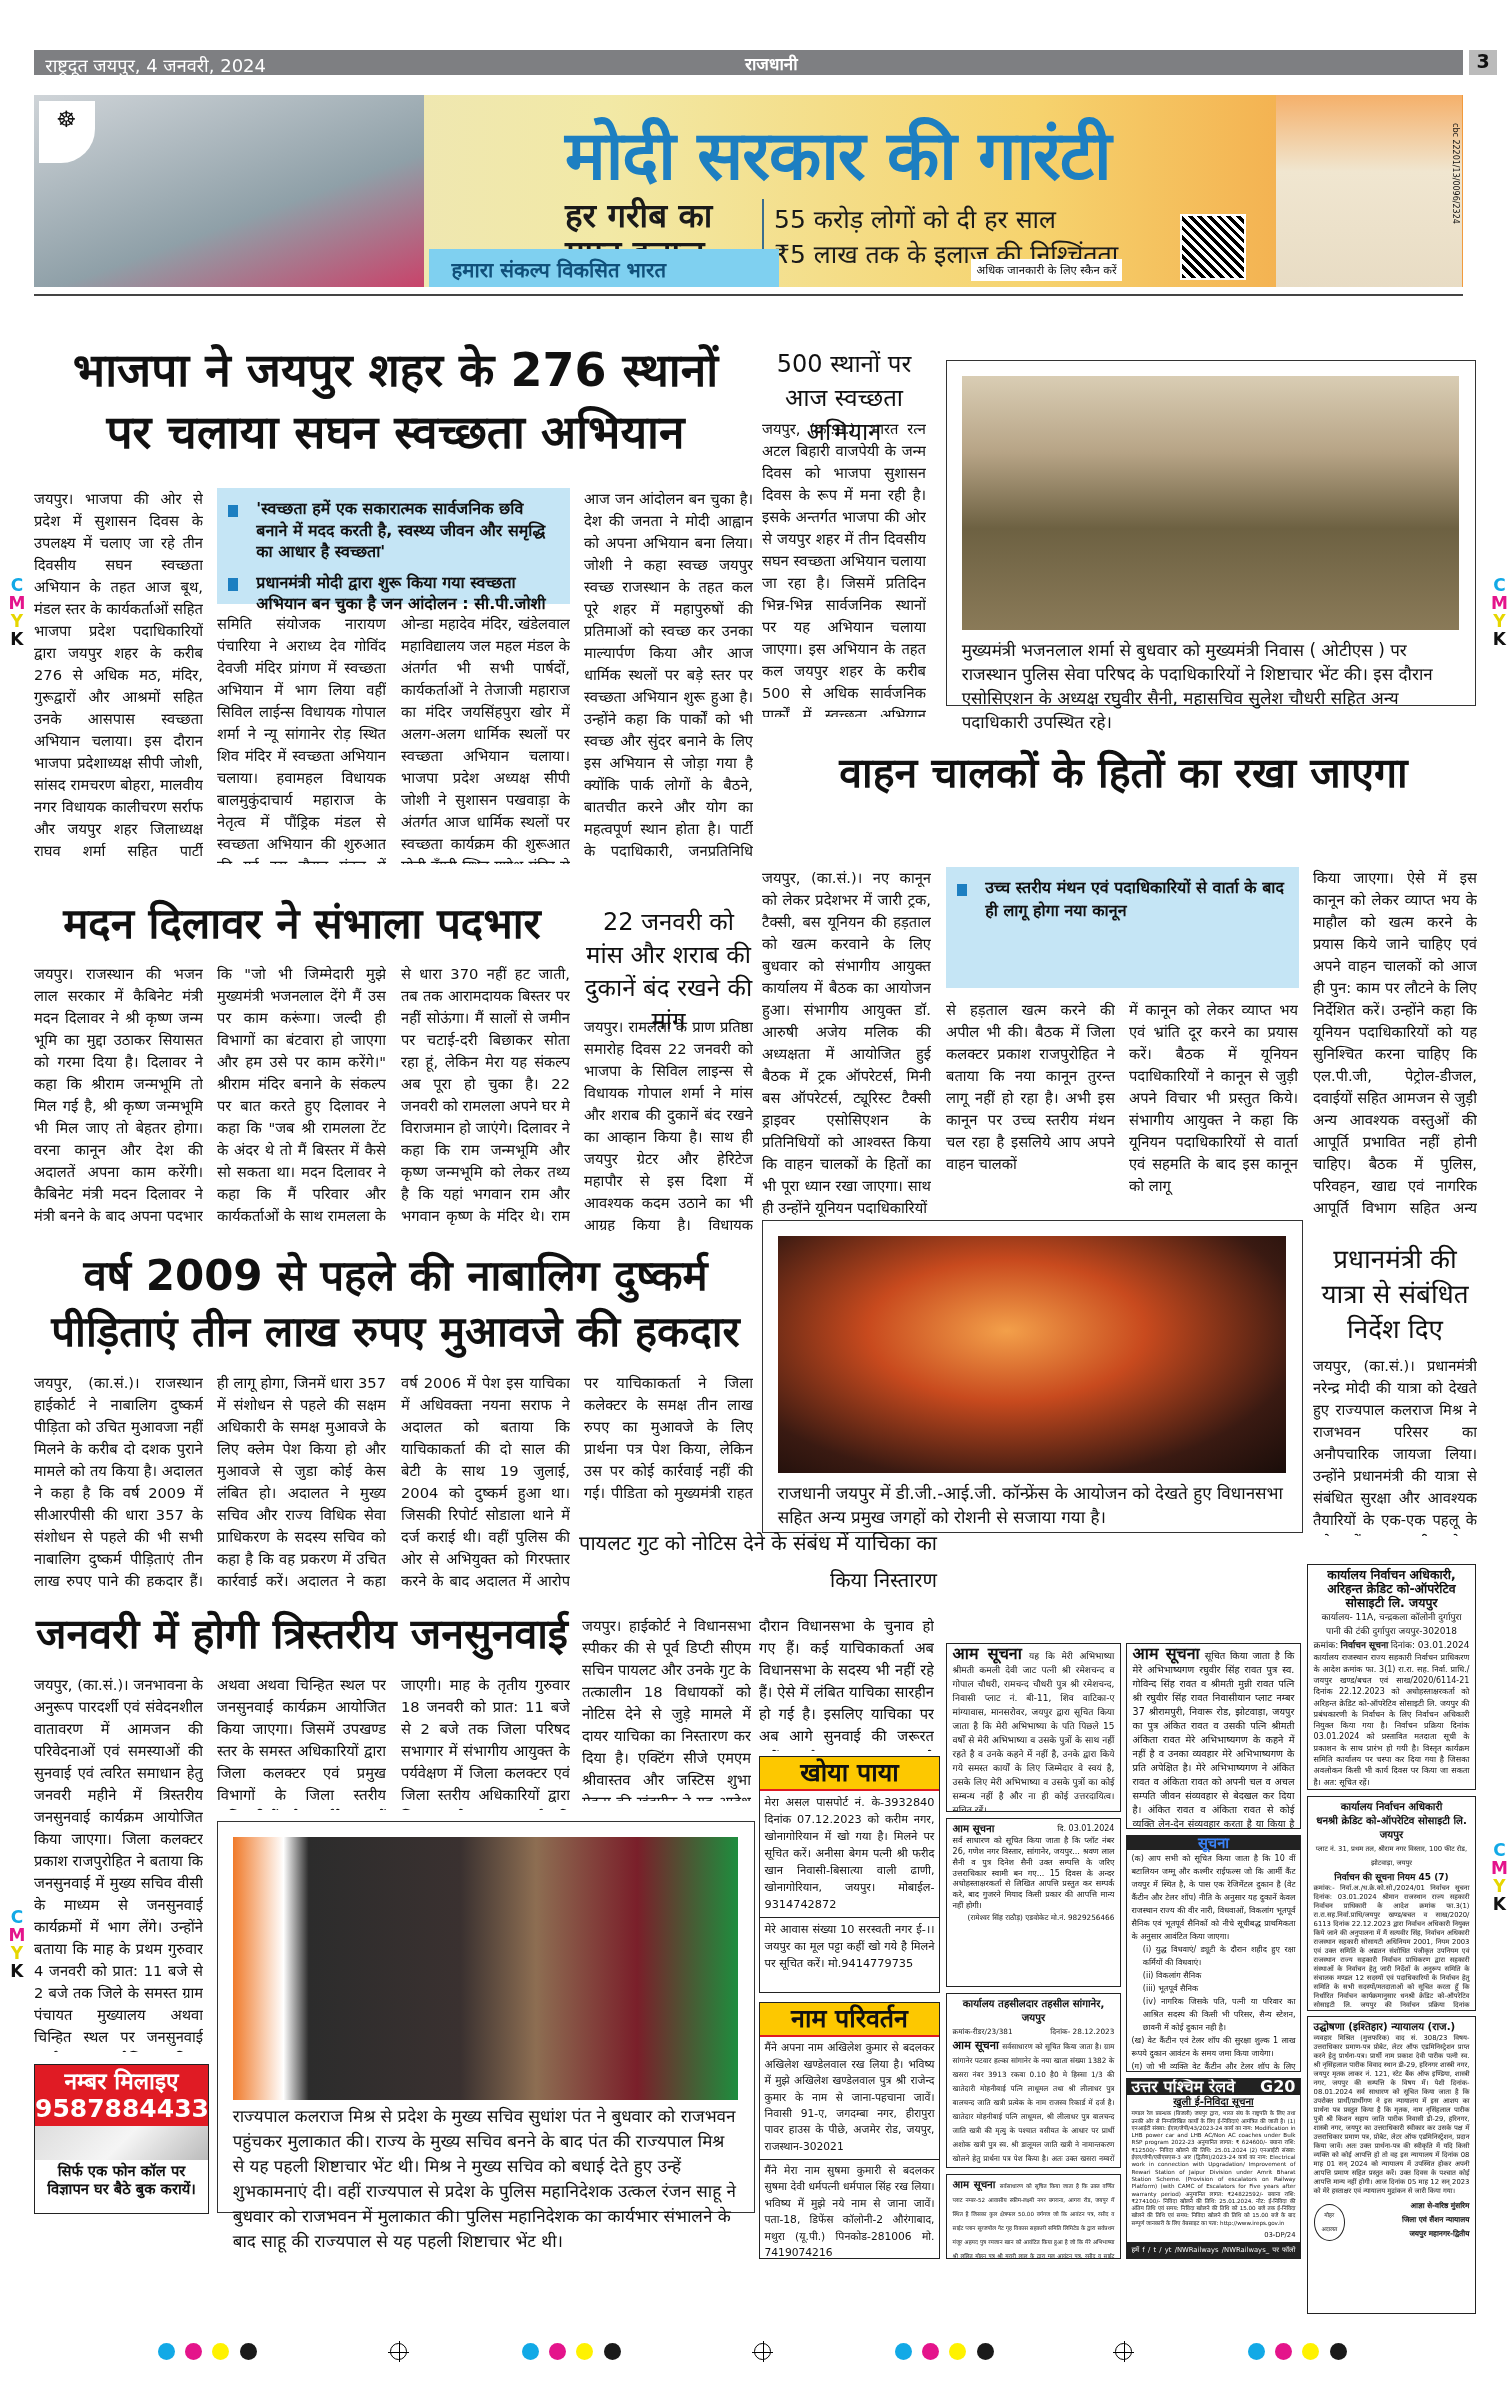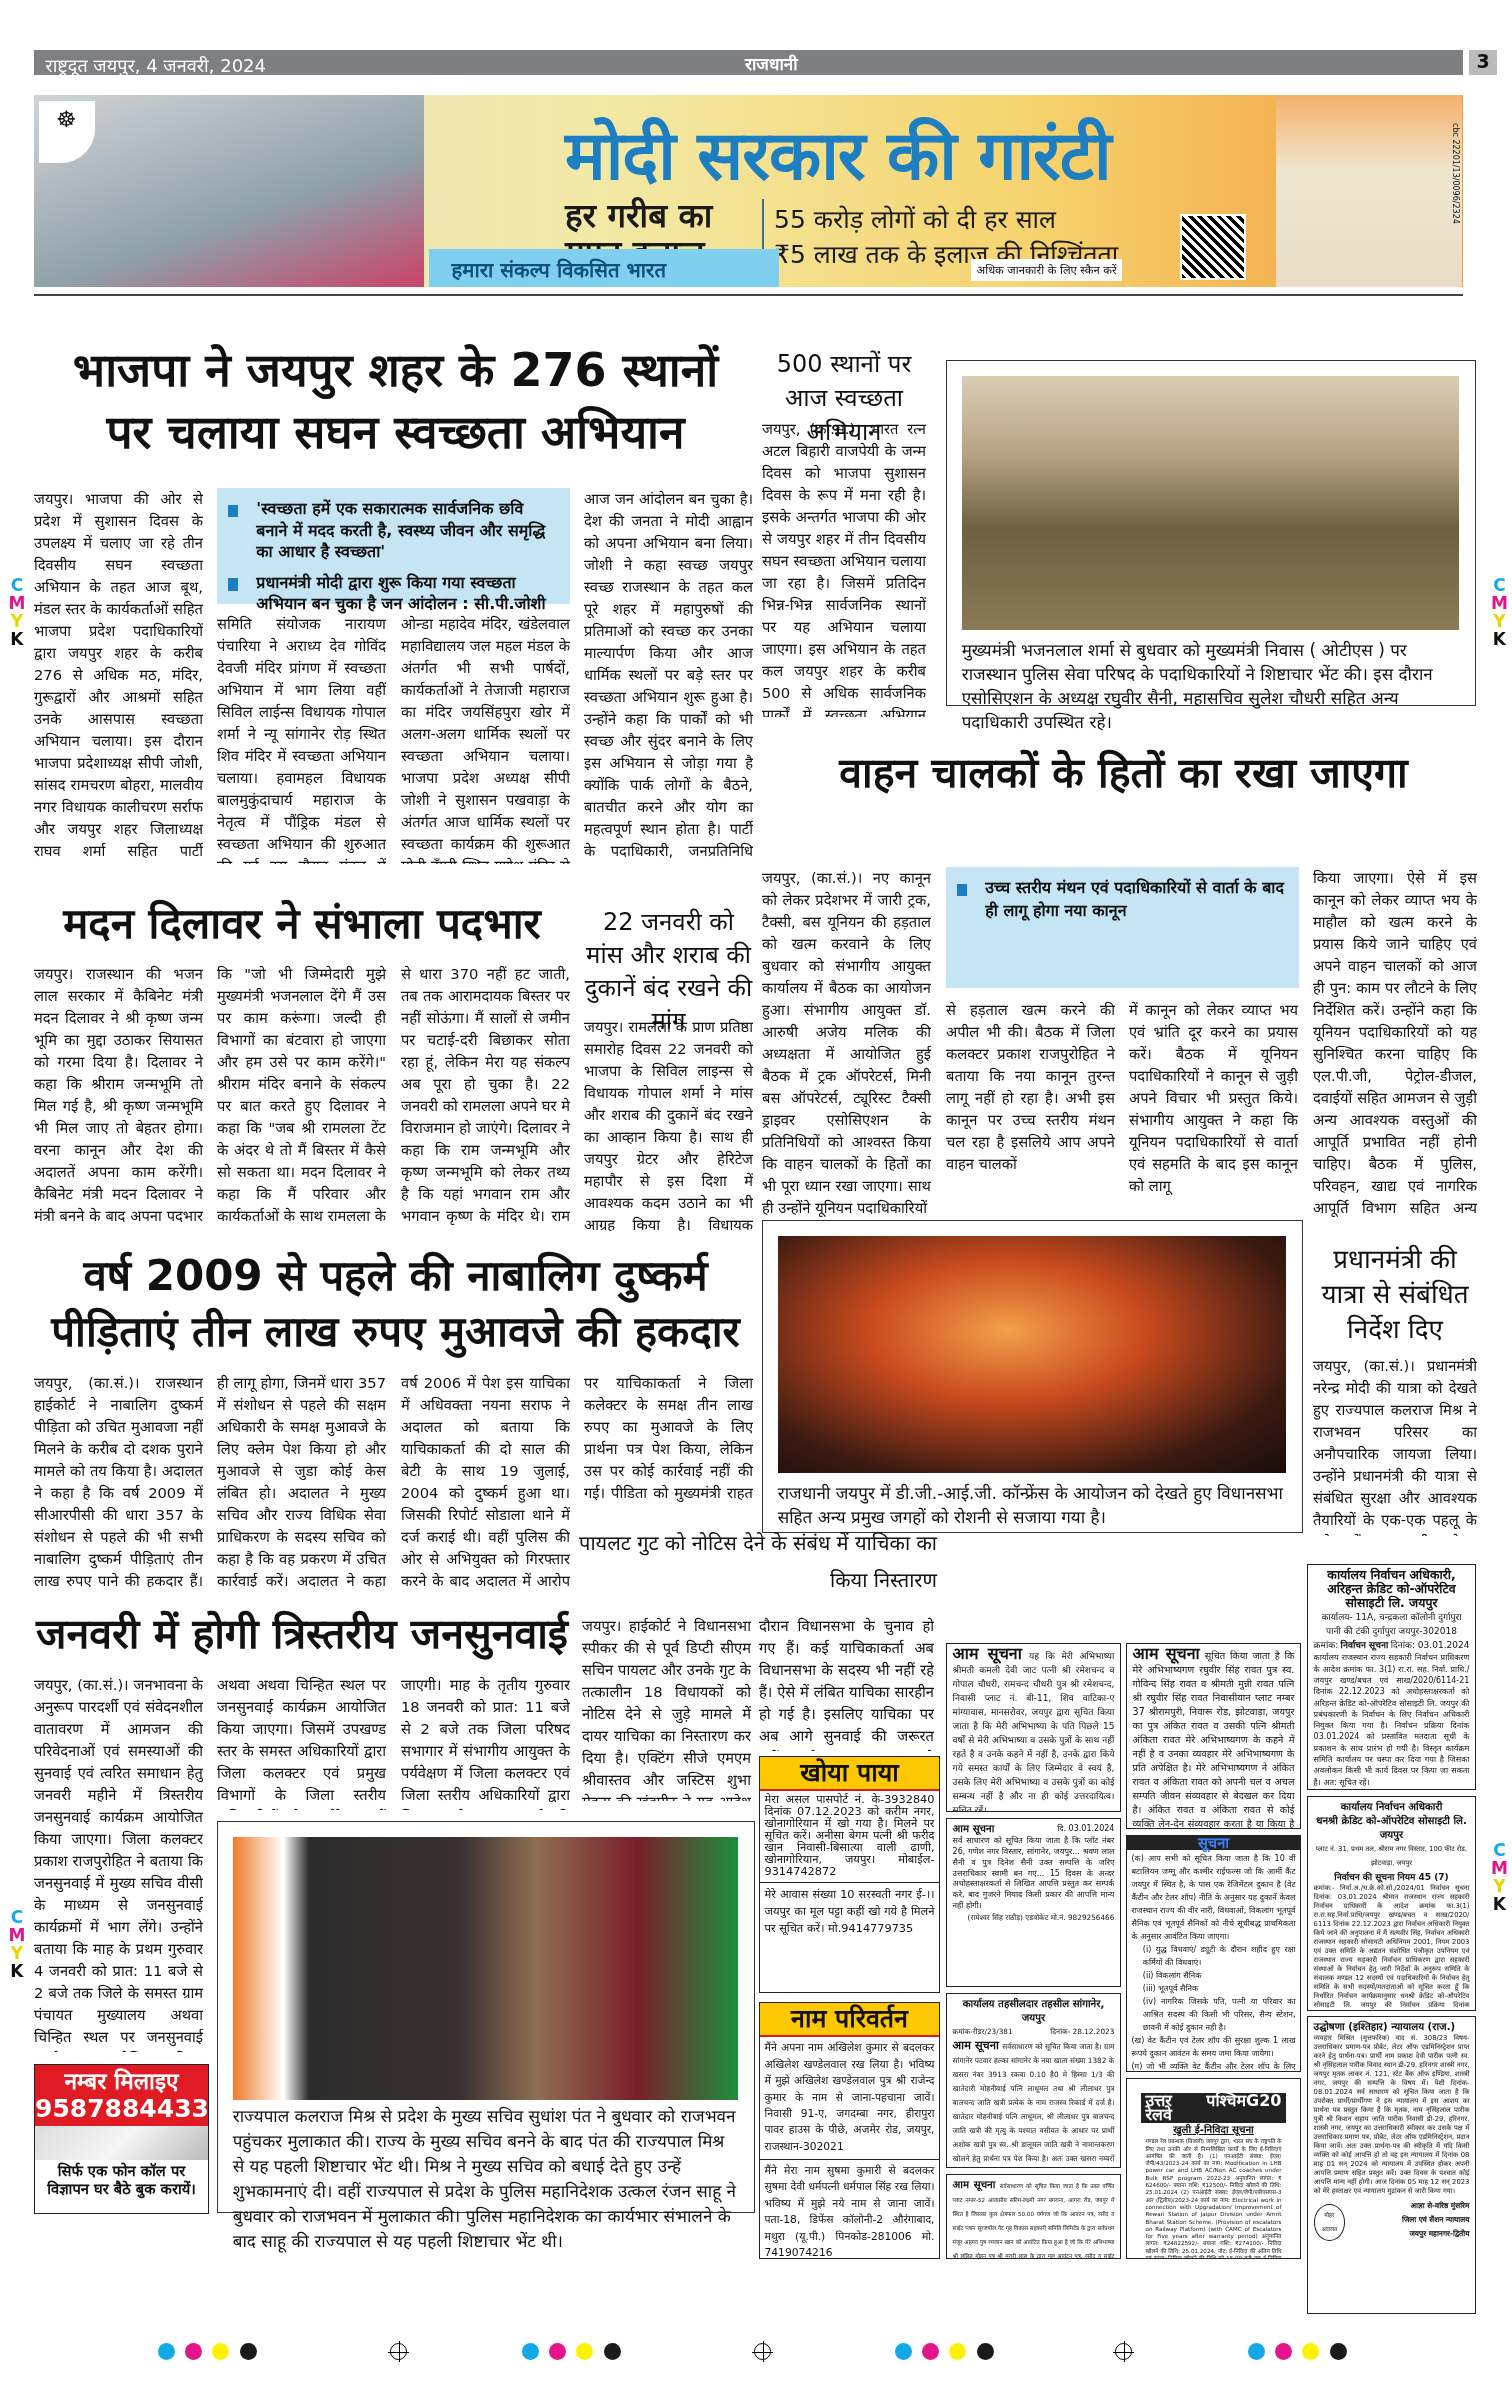--- a/index.html
+++ b/index.html
@@ -200,21 +200,21 @@
   <div class="c" style="font-size:10.2px;">कार्यालय निर्वाचन अधिकारी</div>
   <div class="c" style="font-size:10.2px;">धनश्री क्रेडिट को-ऑपरेटिव सोसाइटी लि. जयपुर</div>
   <div class="c" style="font-size:6.8px;font-weight:normal;">प्लाट नं. 31, प्रथम तल, श्रीराम नगर विस्तार, 100 फीट रोड, झोटवाड़ा, जयपुर</div>
   <div class="c" style="font-size:9px;">निर्वाचन की सूचना नियम 45 (7)</div>
   <div style="font-size:6.8px;line-height:9px;">क्रमांक:- निर्वा.अ./ध.क्रे.को.सो./2024/01 निर्वाचन सूचना दिनांक: 03.01.2024 श्रीमान राजस्थान राज्य सहकारी निर्वाचन प्राधिकारी के आदेश क्रमांक फा.3(1) रा.रा.सह.निर्वा.प्राधि/जयपुर खण्ड/बचत व साख/2020/ 6113 दिनांक 22.12.2023 द्वारा निर्वाचन अधिकारी नियुक्त किये जाने की अनुपालना में मैं सत्यवीर सिंह, निर्वाचन अधिकारी राजस्थान सहकारी सोसायटी अधिनियम 2001, नियम 2003 एवं उक्त समिति के अद्यतन संशोधित पंजीकृत उपनियम एवं राजस्थान राज्य सहकारी निर्वाचन प्राधिकरण द्वारा सहकारी संस्थाओं के निर्वाचन हेतु जारी निर्देशों के अनुरूप समिति के संचालक मण्डल 12 सदस्यों एवं पदाधिकारियों के निर्वाचन हेतु समिति के सभी सदस्यों/मतदाताओं को सूचित करता हूँ कि निर्धारित निर्वाचन कार्यक्रमानुसार धनश्री क्रेडिट को-ऑपरेटिव सोसाइटी लि. जयपुर की निर्वाचन प्रक्रिया दिनांक 03.01.2024 से प्रारम्भ की जा रही है। समिति का निर्वाचन दिनांक 22.01.2024 को प्रातः 10:00 बजे से सायं 04:00 बजे तक स्थान समिति कार्यालय, जयपुर पर होगा। कोई सदस्य निर्वाचन से संबंधित कोई जानकारी चाहे तो श्री शंकरलाल (मो. 9772353770) से प्राप्त कर सकते है।</div>
 
 </div>
 
 <div class="ad" style="left:759px;top:1756px;width:181px;height:237px;padding:0;">
   <div style="background:#fdc800;border-bottom:2.8px solid #e01b24;text-align:center;font-weight:bold;font-size:25px;line-height:32px;">खोया पाया</div>
-  <div style="padding:3.4px 4.5px;font-size:11.3px;line-height:12px;border-bottom:1.1px solid #222;">मेरा असल पासपोर्ट नं. के-3932840 दिनांक 07.12.2023 को करीम नगर, खोनागोरियान में खो गया है। मिलने पर सूचित करें। अनीसा बेगम पत्नी श्री फरीद खान निवासी-बिसात्या वाली ढाणी, खोनागोरियान, जयपुर। मोबाईल- 9314742872</div>
+  <div style="padding:3.4px 4.5px;font-size:11.3px;line-height:17px;border-bottom:1.1px solid #222;">मेरा असल पासपोर्ट नं. के-3932840 दिनांक 07.12.2023 को करीम नगर, खोनागोरियान में खो गया है। मिलने पर सूचित करें। अनीसा बेगम पत्नी श्री फरीद खान निवासी-बिसात्या वाली ढाणी, खोनागोरियान, जयपुर। मोबाईल- 9314742872</div>
   <div style="padding:3.4px 4.5px;font-size:11.3px;line-height:17px;">मेरे आवास संख्या 10 सरस्वती नगर ई-।। जयपुर का मूल पट्टा कहीं खो गये है मिलने पर सूचित करें। मो.9414779735</div>
 </div>
 
 <div class="ad" style="left:759px;top:2002px;width:181px;height:257px;padding:0;">
   <div style="background:#fdc800;border-bottom:2.8px solid #e01b24;text-align:center;font-weight:bold;font-size:25px;line-height:32px;">नाम परिवर्तन</div>
   <div style="padding:3.4px 4.5px;font-size:10.7px;line-height:16.4px;border-bottom:1.1px solid #222;">मैंने अपना नाम अखिलेश कुमार से बदलकर अखिलेश खण्डेलवाल रख लिया है। भविष्य में मुझे अखिलेश खण्डेलवाल पुत्र श्री राजेन्द कुमार के नाम से जाना-पहचाना जावें। निवासी 91-ए, जगदम्बा नगर, हीरापुरा पावर हाउस के पीछे, अजमेर रोड, जयपुर, राजस्थान-302021</div>
   <div style="padding:3.4px 4.5px;font-size:10.7px;line-height:16.4px;">मैंने मेरा नाम सुषमा कुमारी से बदलकर सुषमा देवी धर्मपत्नी धर्मपाल सिंह रख लिया। भविष्य में मुझे नये नाम से जाना जावें। पता-18, डिफेंस कॉलोनी-2 औरंगाबाद, मथुरा (यू.पी.) पिनकोड-281006 मो. 7419074216</div>
 </div>
 
 <div class="ad" style="left:946px;top:1993px;width:175px;height:175px;">
@@ -228,21 +228,21 @@
   
 </div>
 
 <div class="ad" style="left:946px;top:2174px;width:175px;height:85px;">
   <b style="font-size:10.2px;">आम सूचना</b>
   <span style="font-size:5.6px;line-height:6.8px;">सर्वसाधारण को सूचित किया जाता है कि उक्त वर्णित प्लाट नम्बर-52 आवासीय स्कीम-लक्ष्मी नगर बगराना, आगरा रोड, जयपुर में स्थित है जिसका कुल क्षेत्रफल 50.00 वर्गगज जो कि आवंटन पत्र, रसीद व साईट प्लान सूरजपोल गेट गृह विकास सहकारी समिति लिमिटेड के द्वारा सर्वप्रथम मंजूर अहमद पुत्र रमजान खान को आवंटित किया हुआ है जो कि मेरे अभिभाष्या श्री ललित मोहन पुत्र श्री मुरारी लाल के द्वारा मूल आवंटन पत्र, रसीद व साईट प्लान, माली की कोठी आगरा रोड जयपुर के आस-पास कहीं जाते वक्त कहीं गीर गए जिनकी गुमशुदगी की सूचना मेरे अभिभाष्या के द्वारा नजदीकी पुलिस थाना कानोता, जयपुर में कर दी गई है... किसी भी व्यक्ति/संस्था/बैंक या अन्य किसी भी पक्ष को किसी प्रकार की आपत्ति या आक्षेप हो तो निम्न अधोहस्ताक्षरकर्ता को अन्दर मियाद 7 दिवस में मय दस्तावेजों साक्ष्य सहित सम्पर्क करें अन्यथा बाद गुजरने मियाद किसी भी प्रकार की आपत्ति विधि अनुसार शून्य मानी जावेगी</span>
   
   
 </div>
 
-<div class="ad" style="left:1126px;top:2078px;width:175px;height:181px;padding:14px;">
+<div class="ad" style="left:1126px;top:2078px;width:175px;height:181px;padding:0;">
   <div style="background:#222;color:#fff;font-weight:bold;font-size:16px;padding:1.1px 4.5px;display:flex;justify-content:space-between;">
     <span>उत्तर पश्चिम रेलवे</span>
     <span>G20</span>
   </div>
   <div class="c" style="font-size:10.2px;text-decoration:underline;">खुली ई-निविदा सूचना</div>
   <div style="padding:1.1px 4.5px;font-size:5.6px;line-height:7.3px;text-align:justify;">मण्डल रेल प्रबन्धक (बिजली) जयपुर द्वारा, भारत संघ के राष्ट्रपति के लिए तथा उनकी ओर से निम्नलिखित कार्यों के लिए ई-निविदाएं आमंत्रित की जाती है। (1) एनआईटी संख्या: ईएल/जेपी/43/2023-24 कार्य का नाम: Modification in LHB power car and LHB AC/Non AC coaches under Bulk RSP program 2022-23 अनुमानित लागत: ₹ 624600/- बयाना राशि: ₹12500/- निविदा खोलने की तिथि: 25.01.2024 (2) एनआईटी संख्या: ईएल/जेपी/एबीएसएस-3 आर (द्वितीय)/2023-24 कार्य का नाम: Electrical work in connection with Upgradation/ Improvement of Rewari Station of Jaipur Division under Amrit Bharat Station Scheme. (Provision of escalators on Railway Platform) (with CAMC of Escalators for Five years after warranty period) अनुमानित लागत: ₹24822592/- बयाना राशि: ₹274100/- निविदा खोलने की तिथि: 25.01.2024. नोट: ई-निविदा की अंतिम तिथि एवं समय: निविदा खोलने की तिथि को 15.00 बजे तक ई-निविदा खोलने की तिथि एवं समय: निविदा खोलने की तिथि को 15.00 बजे के बाद सम्पूर्ण जानकारी के लिए वेबसाइट का पता: http://www.ireps.gov.in</div>
   <div style="text-align:right;padding:0 4.5px;font-size:6.8px;">03-DP/24</div>
   <div style="background:#222;color:#fff;font-size:6.8px;padding:1.1px 4.5px;">हमें f / t / yt /NWRailways  /NWRailways_ पर फॉलो करें</div>
 </div>
 

